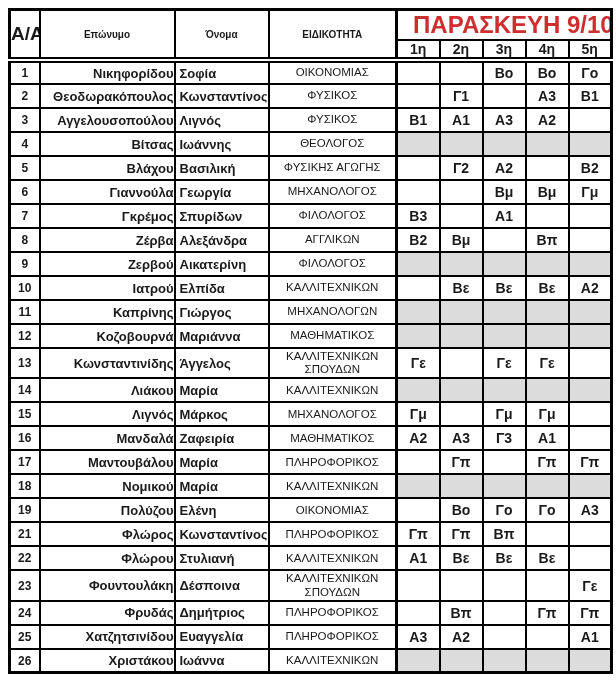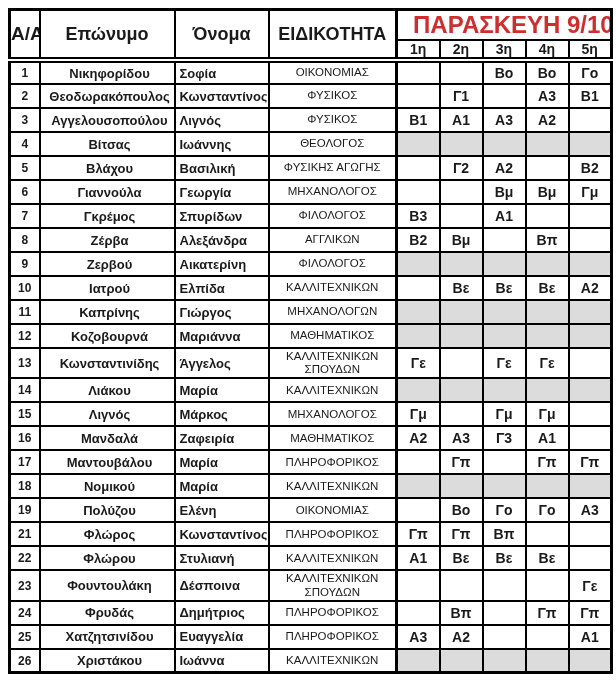--- a/index.html
+++ b/index.html
@@ -23,36 +23,36 @@
     border:2px solid #000;
     padding:0;
     overflow:hidden;
     white-space:nowrap;
     color:#1a1a1a;
   }
   
   .r-title{height:23px;}
   .r-sub{height:20px;}
   thead th{text-align:center;vertical-align:middle;background:#fff;}
-  .h-main{font-size:18px;font-weight:bold;}
+  .h-main{font-size:10px;font-weight:bold;}
   .h-aa{font-size:19px;font-weight:bold;}
   .day-title{
     color:var(--title-red);
     font-size:24px;
     font-weight:bold;
     letter-spacing:0px;
     padding-left:15px;
   }
   .junction{border-bottom:6px double #000;}
   .thickleft{border-left:3px solid #000;}
   .period-h{font-size:14px;font-weight:bold;}
   
   tbody tr{height:24px;}
   td.num{text-align:center;font-weight:bold;font-size:12px;}
-  td.sur{text-align:center;font-weight:bold;font-size:13px;padding-left:5px;}
+  td.sur{text-align:right;font-weight:bold;font-size:13px;padding-left:5px;}
   td.fn{text-align:left;font-weight:bold;font-size:13px;padding-left:4px;border-radius:9px;}
   td.spec{
     text-align:center;font-weight:normal;font-size:11.5px;
     white-space:normal;line-height:1.15;padding:1px 10px;
   }
   td.per{text-align:center;font-weight:bold;font-size:14px;}
   tr.absent td.per{background:var(--absent-gray);}
 </style>
 </head>
 <body>

